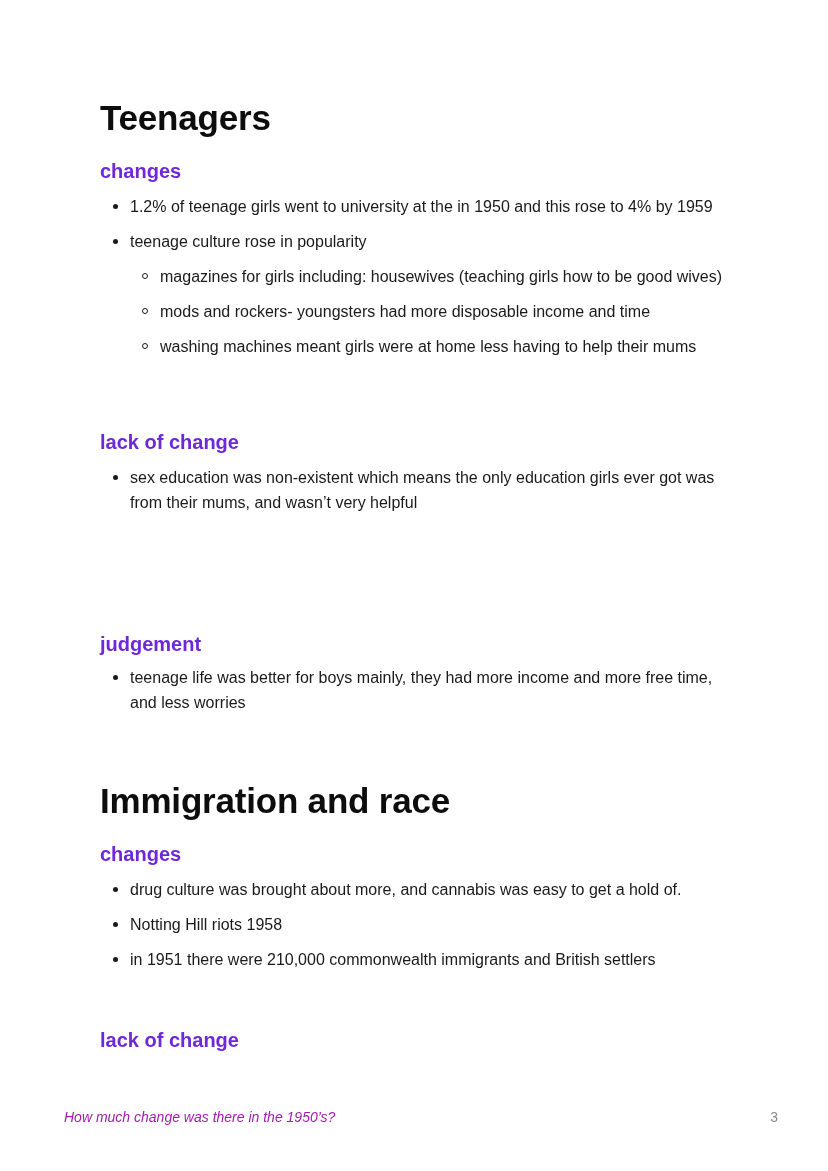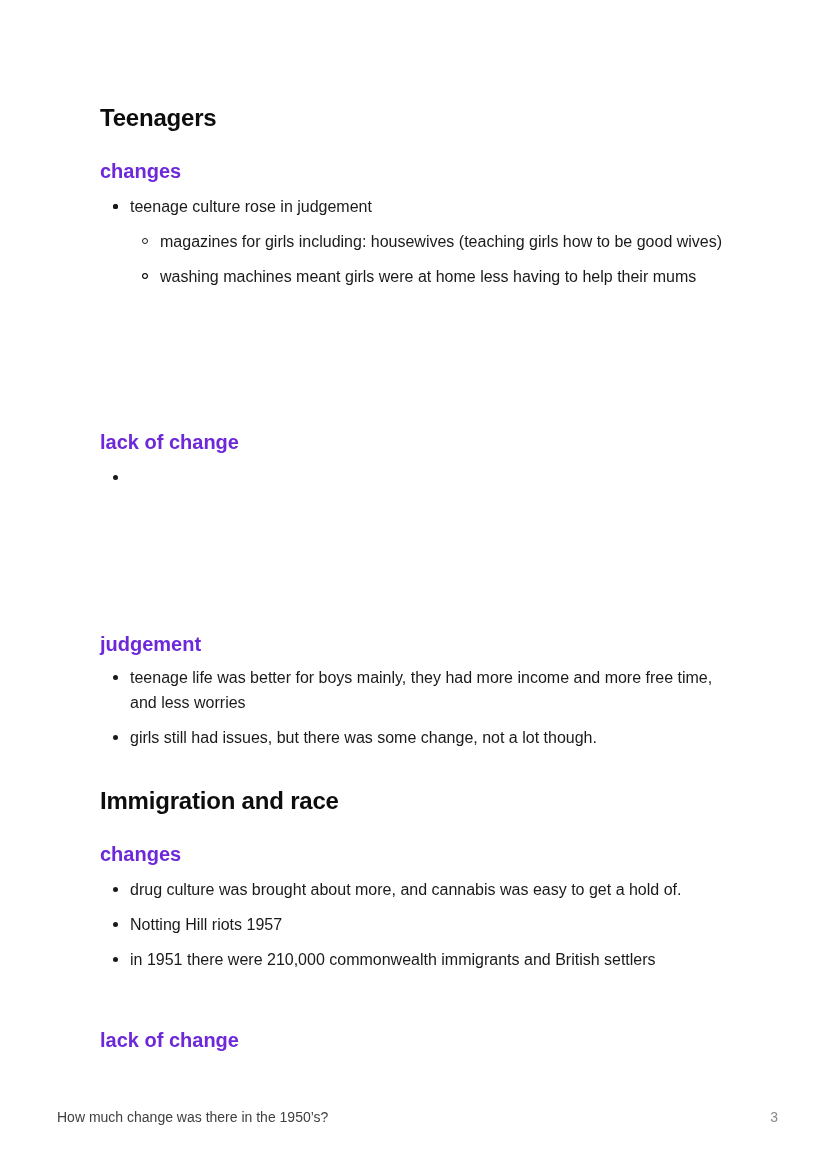--- a/index.html
+++ b/index.html
@@ -17,21 +17,21 @@
     }
     .page {
       position: absolute;
       left: 100px;
       top: 0;
       width: 640px;
     }
     h1 {
       font-family: "Liberation Sans", sans-serif;
       font-weight: bold;
-      font-size: 24px;
+      font-size: 35px;
       line-height: 36px;
       margin: 0;
       color: #0d0d0d;
       letter-spacing: -0.2px;
     }
     h2 {
       font-family: "Liberation Sans", sans-serif;
       font-weight: bold;
       font-size: 20px;
       line-height: 24px;
@@ -73,94 +73,94 @@
       left: 12px;
       top: 9px;
       width: 4px;
       height: 4px;
       border-radius: 50%;
       border: 1.3px solid #1a1a1a;
       background: transparent;
     }
     .footer-left {
       position: absolute;
-      left: 57px;
+      left: 64px;
       top: 1109px;
       font-size: 14px;
-      color: #404040;
+      color: #a21caf;
+      font-style: italic;
     }
     .footer-right {
       position: absolute;
       right: 50px;
       top: 1109px;
       font-size: 14px;
       color: #8a8a8a;
     }
   </style>
 </head>
 <body>
 
 <div class="page">
 
   <h1 style="position:absolute; top:100px; left:0;">Teenagers</h1>
 
   <h2 style="position:absolute; top:159px; left:0;">changes</h2>
   <ul class="level1" style="position:absolute; top:184px; left:0; width:640px;">
     <li>
       <span class="bullet"></span>
+      <span>1.2% of teenage girls went to university at the in 1950 and this rose to 4% by 1959</span>
     </li>
     <li>
       <span class="bullet"></span>
-      <span>teenage culture rose in judgement</span>
+      <span>teenage culture rose in popularity</span>
       <ul class="level2">
         <li>
           <span class="bullet"></span>
           <span>magazines for girls including: housewives (teaching girls how to be good wives)</span>
         </li>
         <li>
           <span class="bullet"></span>
+          <span>mods and rockers- youngsters had more disposable income and time</span>
         </li>
         <li>
           <span class="bullet"></span>
           <span>washing machines meant girls were at home less having to help their mums</span>
         </li>
       </ul>
     </li>
   </ul>
 
   <h2 style="position:absolute; top:430px; left:0;">lack of change</h2>
   <ul class="level1" style="position:absolute; top:455px; left:0; width:640px;">
     <li>
       <span class="bullet"></span>
+      <span>sex education was non-existent which means the only education girls ever got was from their mums, and wasn’t very helpful</span>
     </li>
   </ul>
 
   <h2 style="position:absolute; top:632px; left:0;">judgement</h2>
   <ul class="level1" style="position:absolute; top:655px; left:0; width:640px;">
     <li>
       <span class="bullet"></span>
       <span>teenage life was better for boys mainly, they had more income and more free time, and less worries</span>
-    </li>
-    <li>
-      <span class="bullet"></span>
-      <span>girls still had issues, but there was some change, not a lot though.</span>
     </li>
   </ul>
 
   <h1 style="position:absolute; top:783px; left:0;">Immigration and race</h1>
 
   <h2 style="position:absolute; top:842px; left:0;">changes</h2>
   <ul class="level1" style="position:absolute; top:867px; left:0; width:640px;">
     <li>
       <span class="bullet"></span>
       <span>drug culture was brought about more, and cannabis was easy to get a hold of.</span>
     </li>
     <li>
       <span class="bullet"></span>
-      <span>Notting Hill riots 1957</span>
+      <span>Notting Hill riots 1958</span>
     </li>
     <li>
       <span class="bullet"></span>
       <span>in 1951 there were 210,000 commonwealth immigrants and British settlers</span>
     </li>
   </ul>
 
   <h2 style="position:absolute; top:1028px; left:0;">lack of change</h2>
 </div>
 

